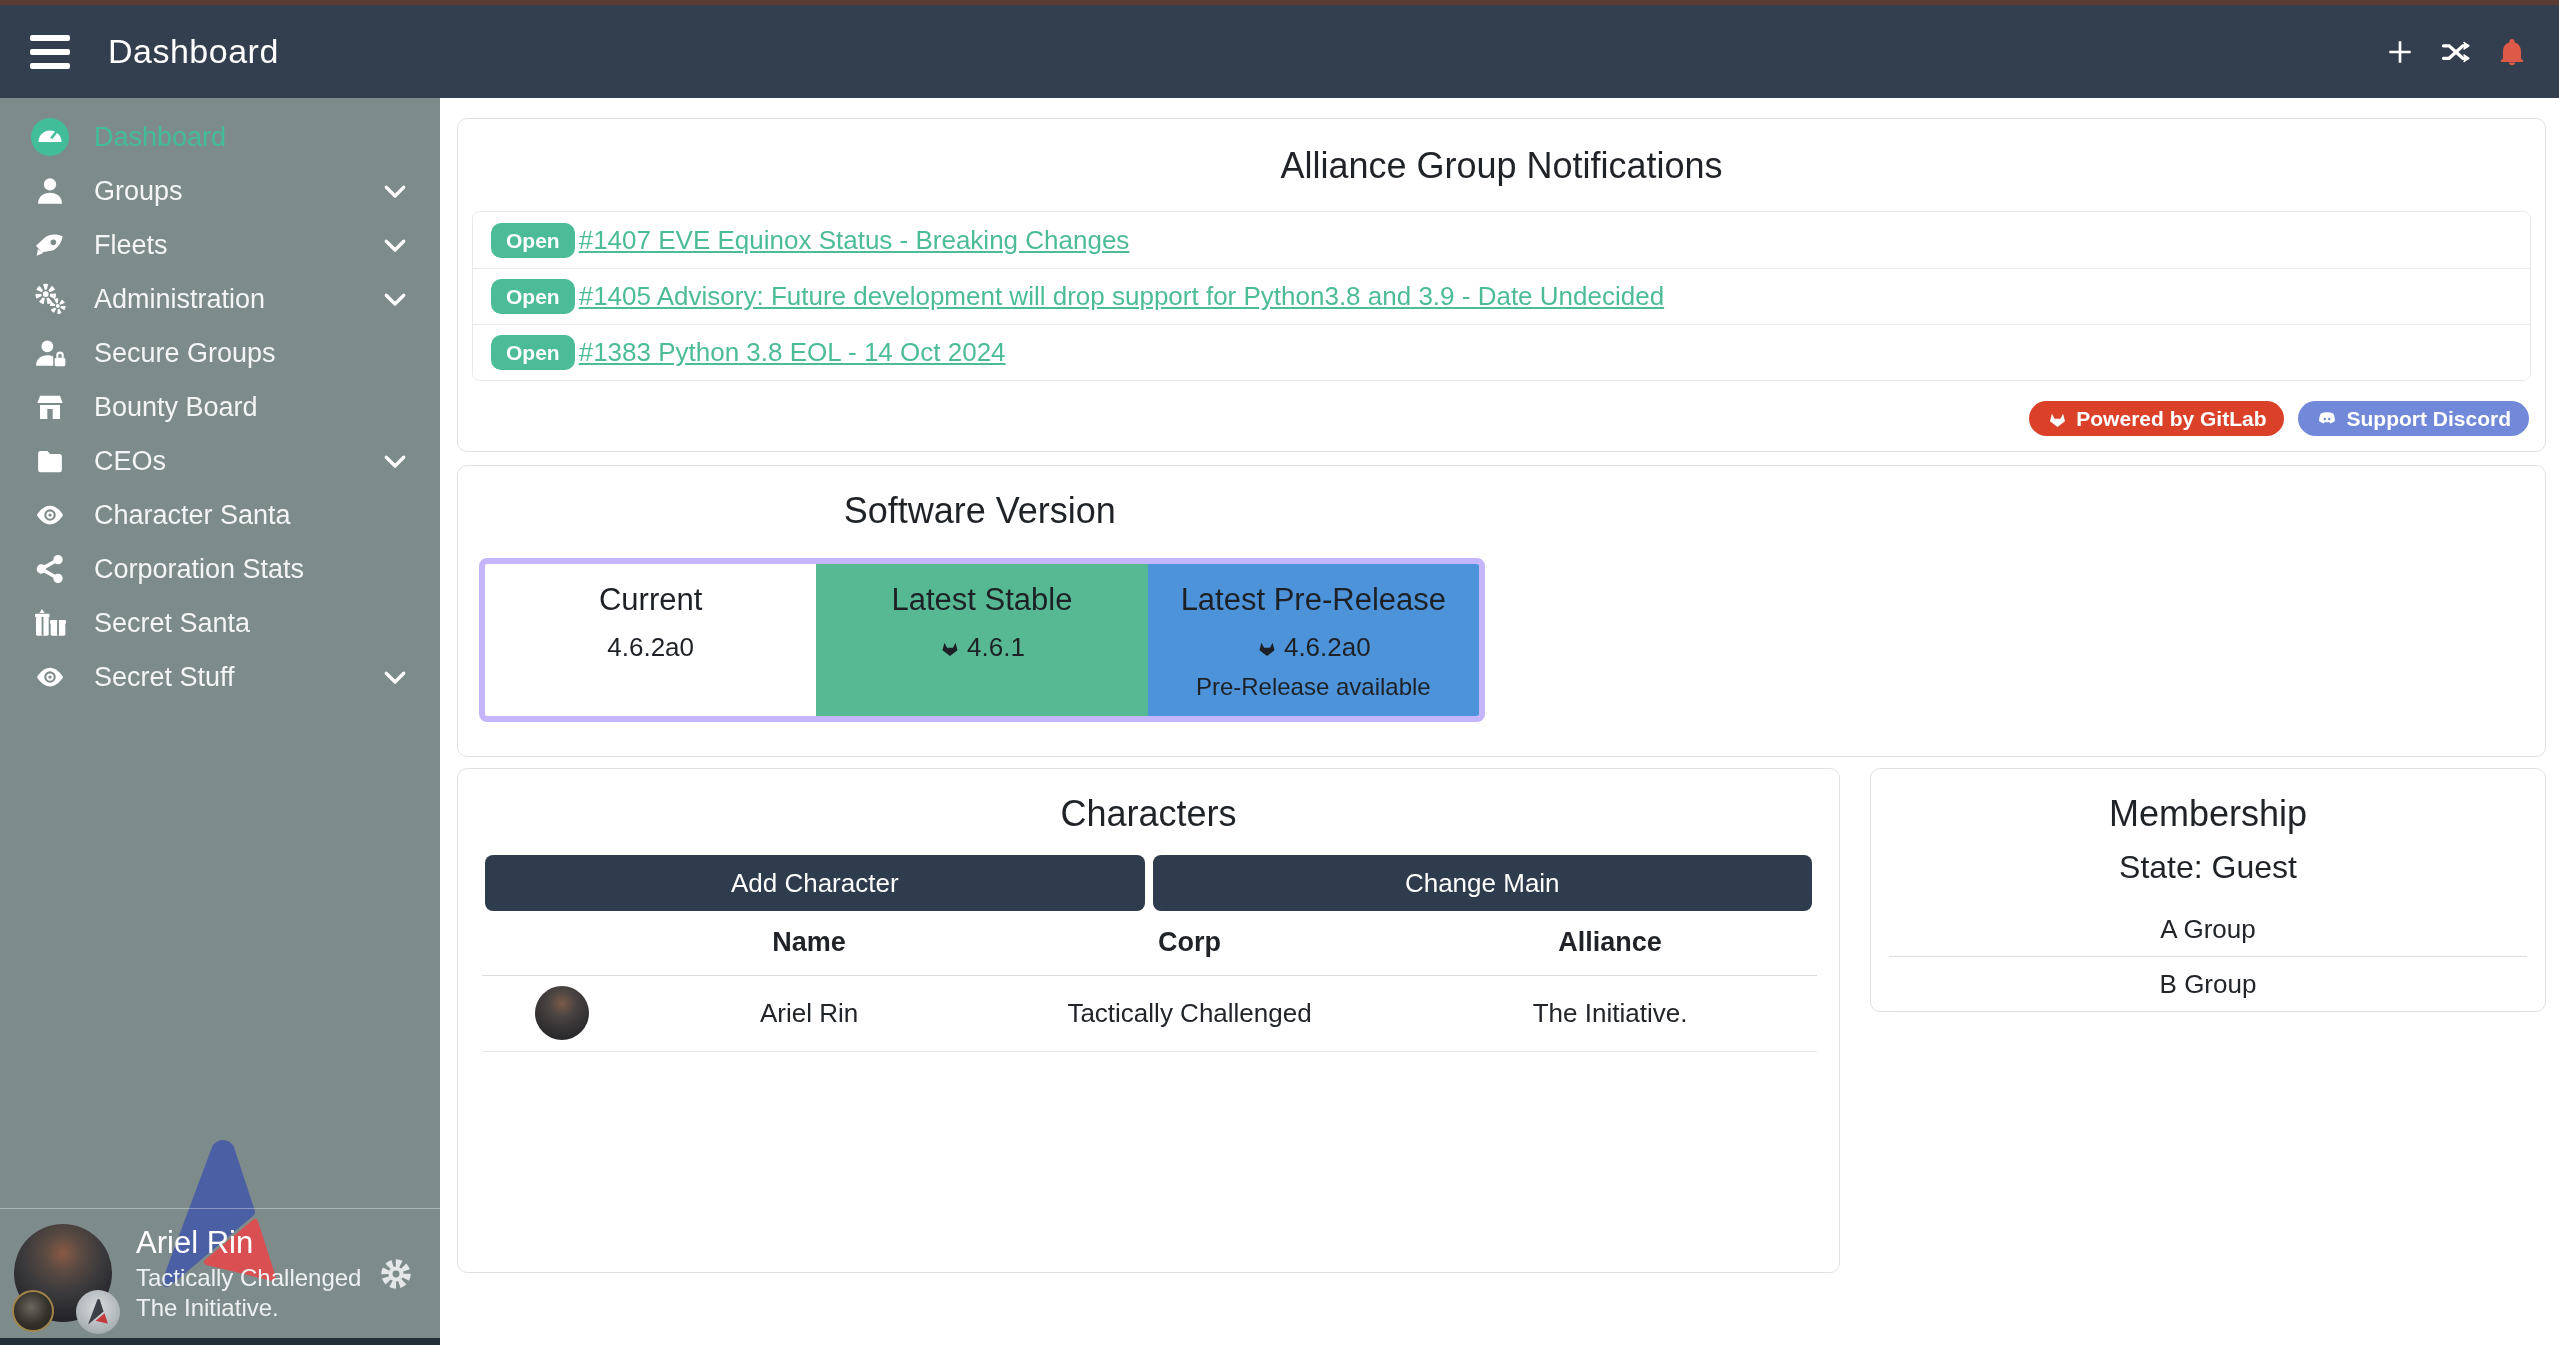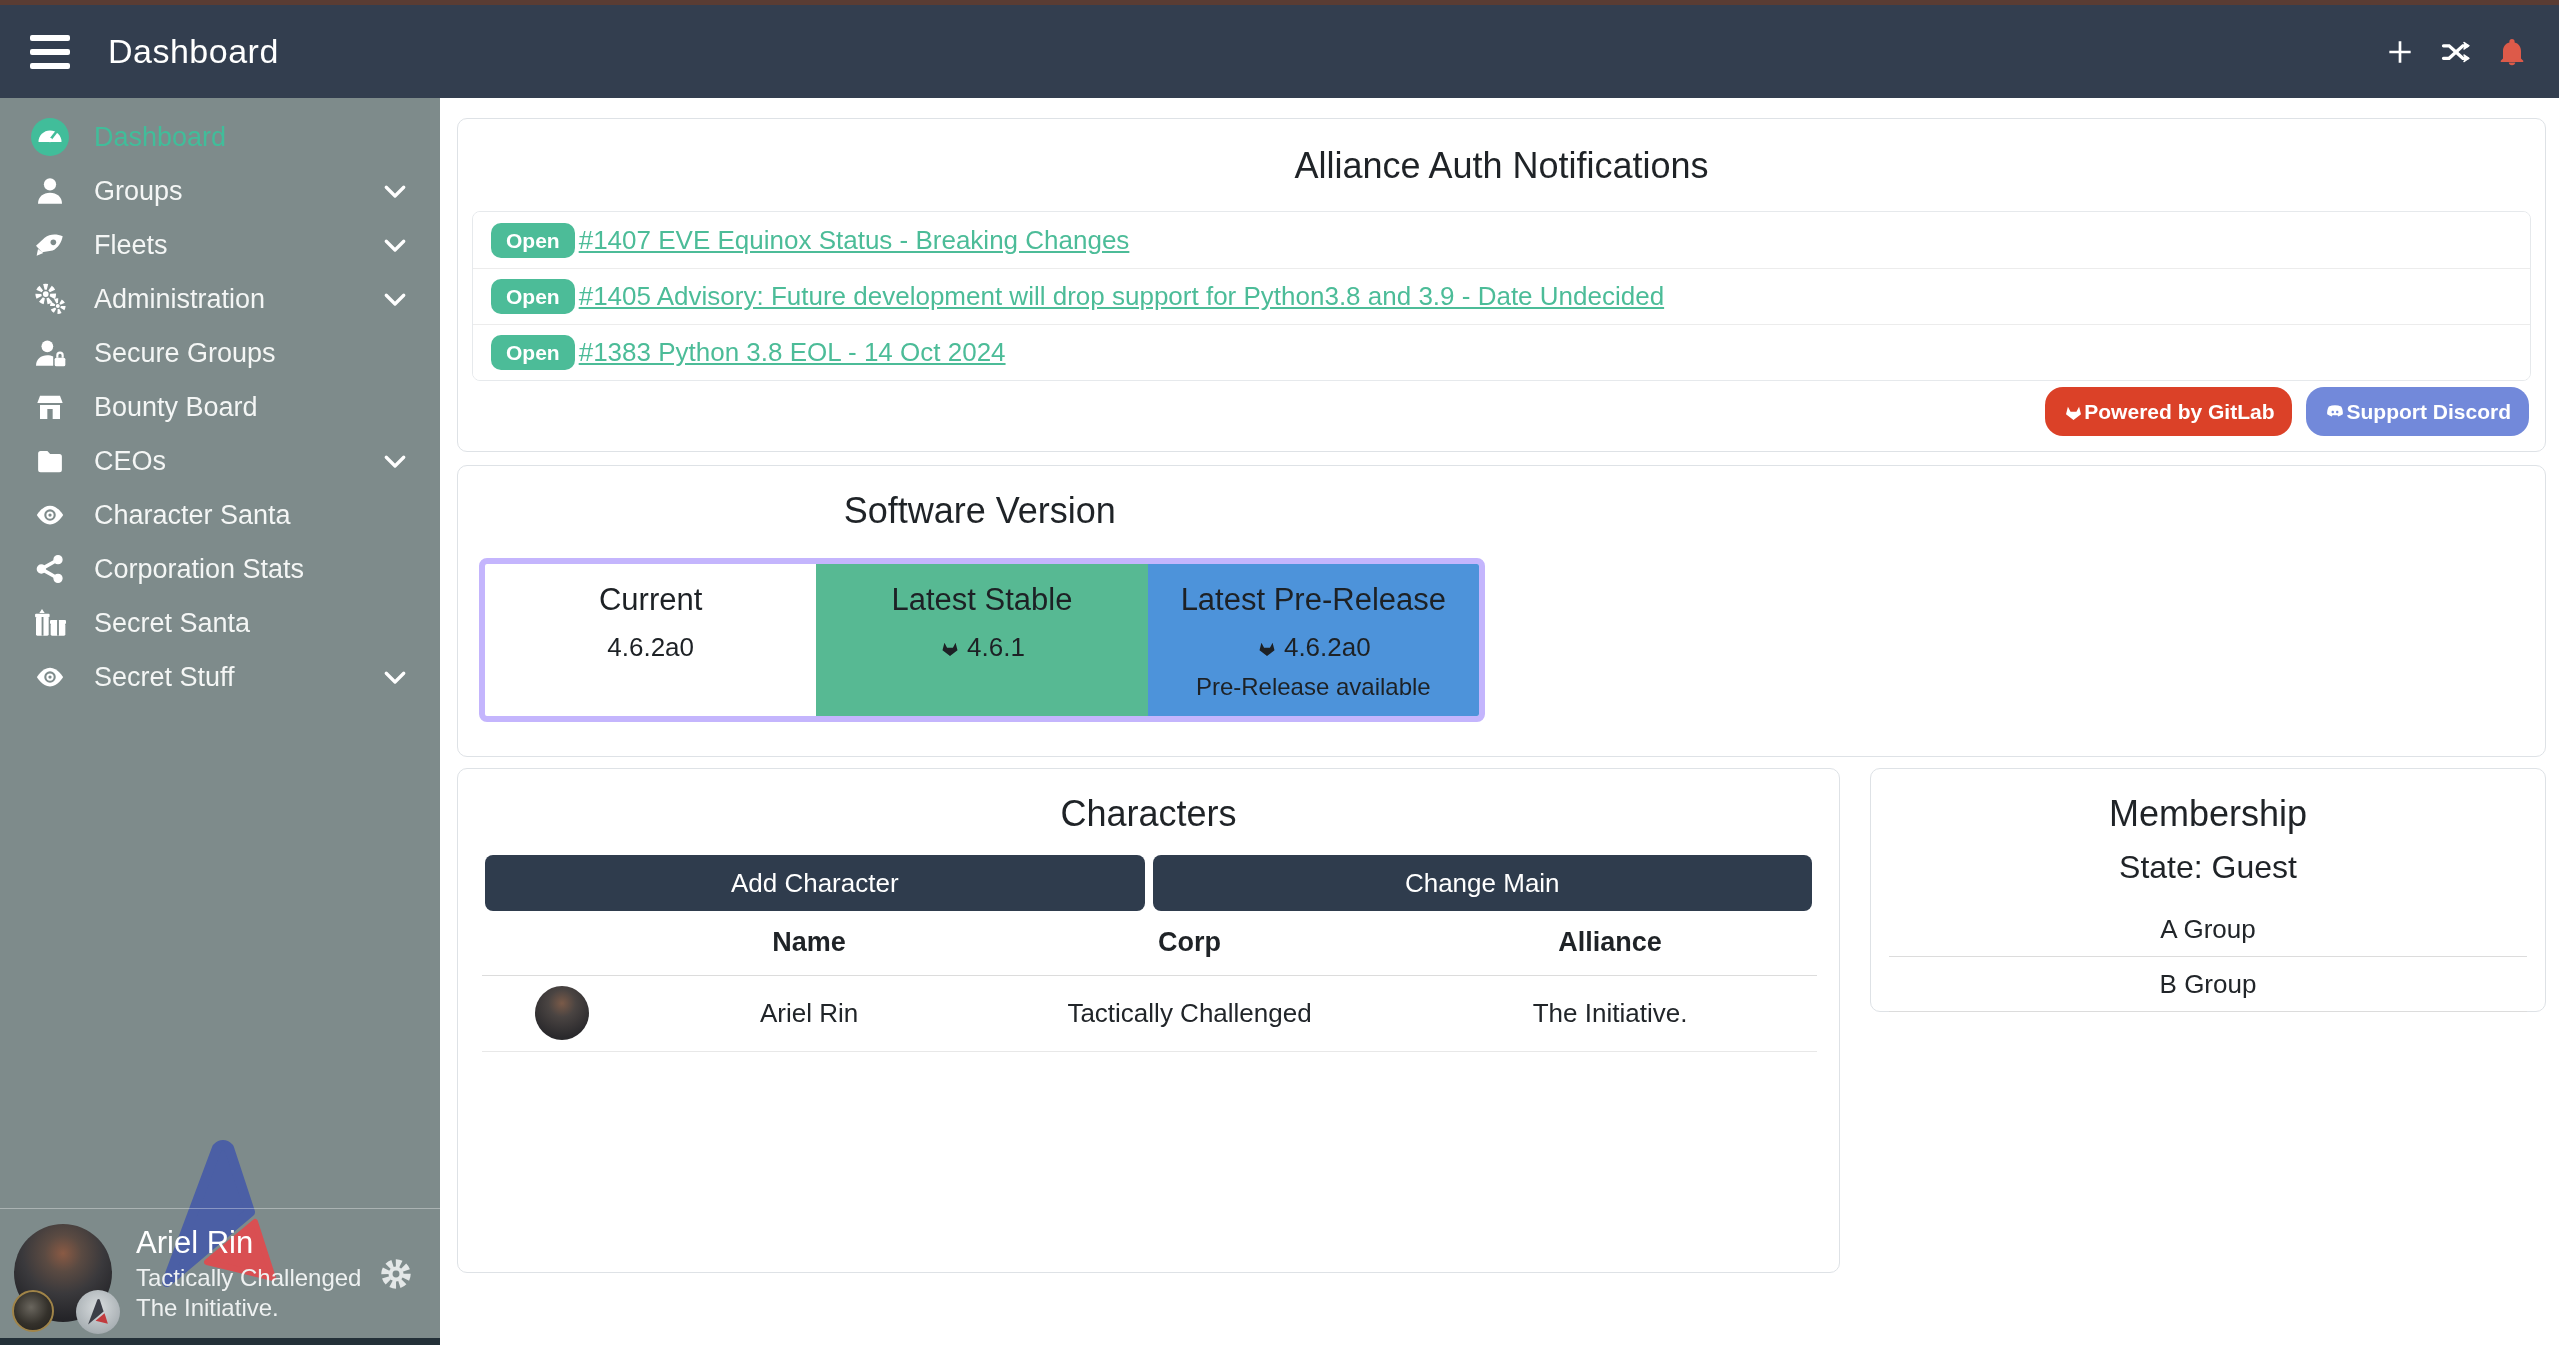--- a/index.html
+++ b/index.html
@@ -51,21 +51,21 @@
   
   .card-notif { left:17px; top:20px; width:2089px; height:334px; }
   .card-notif .card-title { margin-top:26px; }
   .notif-list { margin:24px 14px 0; border:1px solid #e6e9ec; border-radius:8px; overflow:hidden; }
   .notif-row { height:56px; display:flex; align-items:center; padding-left:18px; gap:4px; background:#fff; }
   .notif-row + .notif-row { border-top:1px solid #ececec; }
   .badge-open { background:#4cbc98; color:#fff; font-size:21px; font-weight:bold;
     padding:7px 15px; border-radius:10px; line-height:1; }
   .notif-link { color:#4cbc98; font-size:26px; text-decoration:underline; cursor:pointer; }
   .notif-badges { position:absolute; right:16px; bottom:15px; display:flex; gap:14px; }
-  .pill { height:49px; border-radius:18px; display:flex; align-items:center; gap:0;
+  .pill { height:35px; border-radius:18px; display:flex; align-items:center; gap:8px;
     padding:0 18px; color:#fff; font-size:21px; font-weight:bold; cursor:pointer; }
   .pill-gitlab { background:#db4128; }
   .pill-discord { background:#7289da; }
 
   
   .card-sv { left:17px; top:367px; width:2089px; height:292px; display:flex; }
   .sv-half { width:50%; position:relative; }
   .sv-half .card-title { margin-top:24px; }
   .ver-box { position:absolute; left:21px; top:92px; width:1006px; height:164px;
     border:6px solid #c4b5fd; border-radius:8px; overflow:hidden; display:flex; }
@@ -326,21 +326,21 @@
           <circle cx="12" cy="12" r="2.3" fill="#7e8b8b"></circle>
         </svg>
     </div>
   </div>
   <div class="side-bottomstrip"></div>
 </aside>
 
 <main class="main">
 
   <section class="card card-notif">
-    <h2 class="card-title">Alliance Auth Notifications</h2>
+    <h2 class="card-title">Alliance Group Notifications</h2>
     <div class="notif-list">
       <div class="notif-row">
         <span class="badge-open">Open</span>
         <a class="notif-link">#1407 EVE Equinox Status - Breaking Changes</a>
       </div>
       <div class="notif-row">
         <span class="badge-open">Open</span>
         <a class="notif-link">#1405 Advisory: Future development will drop support for Python3.8 and 3.9 - Date Undecided</a>
       </div>
       <div class="notif-row">

